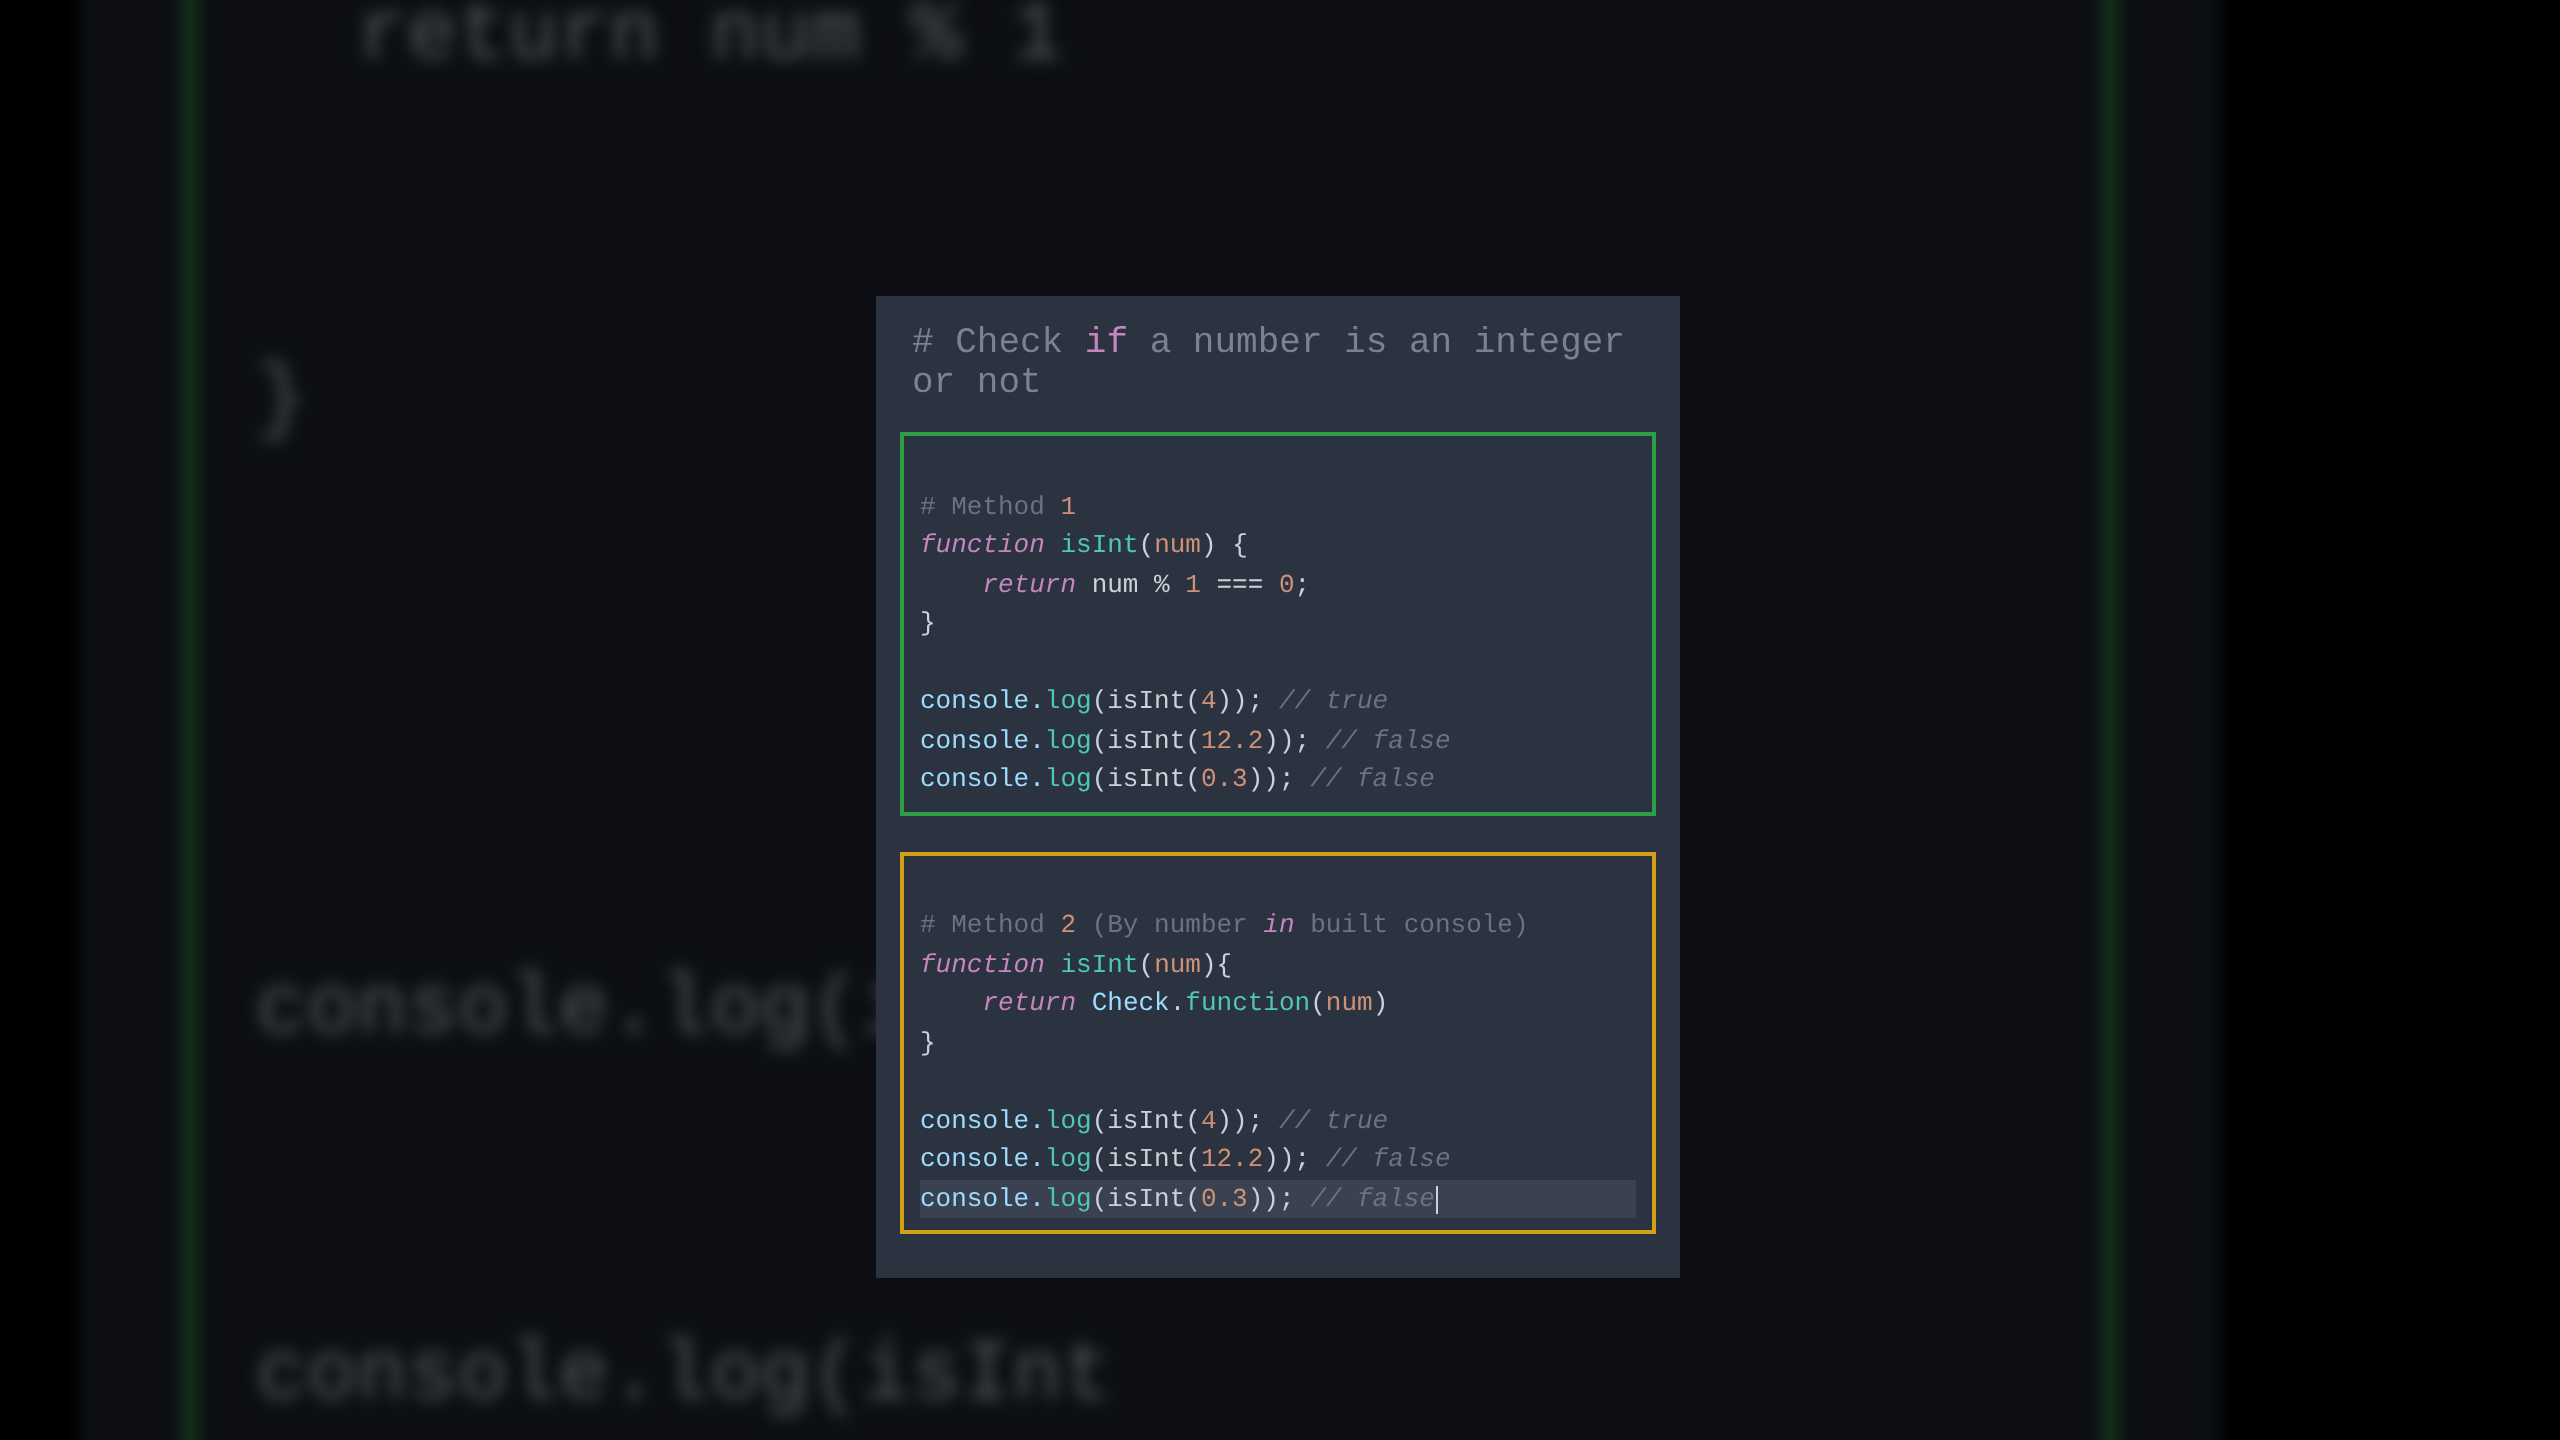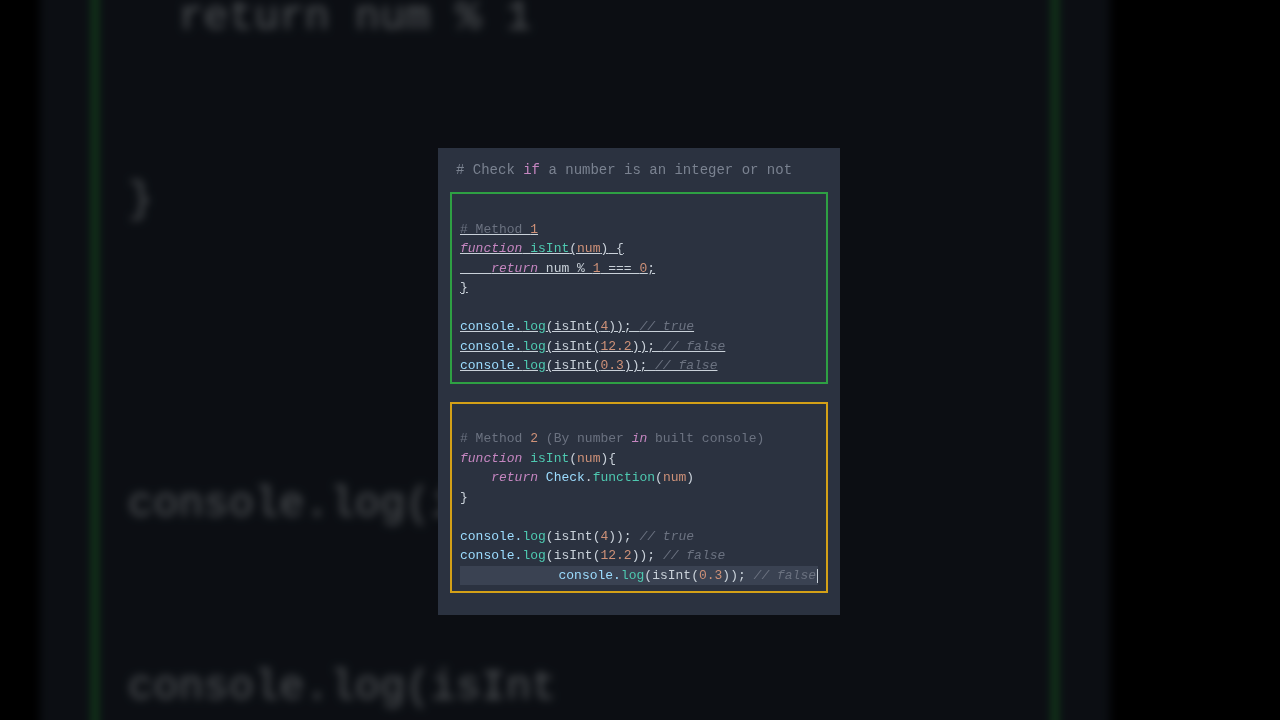--- a/index.html
+++ b/index.html
@@ -39,43 +39,42 @@
   .card {
     position: absolute;
     left: 438px;
     top: 148px;
     width: 402px;
     background: #2b3240;
     z-index: 10;
     padding: 14px 0 22px 0;
   }
   .title {
-    font-size: 14px;
+    font-size: 18px;
     color: #7a8290;
     padding: 0 18px 14px 18px;
     font-family: Liberation Mono, monospace;
   }
   .title .kw { color: #c586c0; }
 
   .box {
     border: 2px solid;
     margin: 0 12px 18px 12px;
     padding: 6px 8px;
     font-size: 13px;
     line-height: 1.5;
     color: #c9d1d9;
     white-space: pre;
   }
-  .box.green { border-color: #2ea043; text-decoration: underline; }
+  .box.green { border-color: #2ea043; }
   .box.gold  { border-color: #d4a017; margin-bottom: 0;}
   .last-line-hl {
     background: #3a4252;
     display: inline-block;
     width: 100%;
-    text-align: right;
   }
 
   .c-comment { color: #6b7280; }
   .c-kw      { color: #c586c0; font-style: italic; }
   .c-fn      { color: #4ec9b0; }
   .c-num     { color: #ce9178; }
   .c-obj     { color: #9cdcfe; }
   .c-builtin { color: #4ec9b0; }
   .c-param   { color: #ce9178; }
   .c-it      { font-style: italic; color: #6b7280; }

